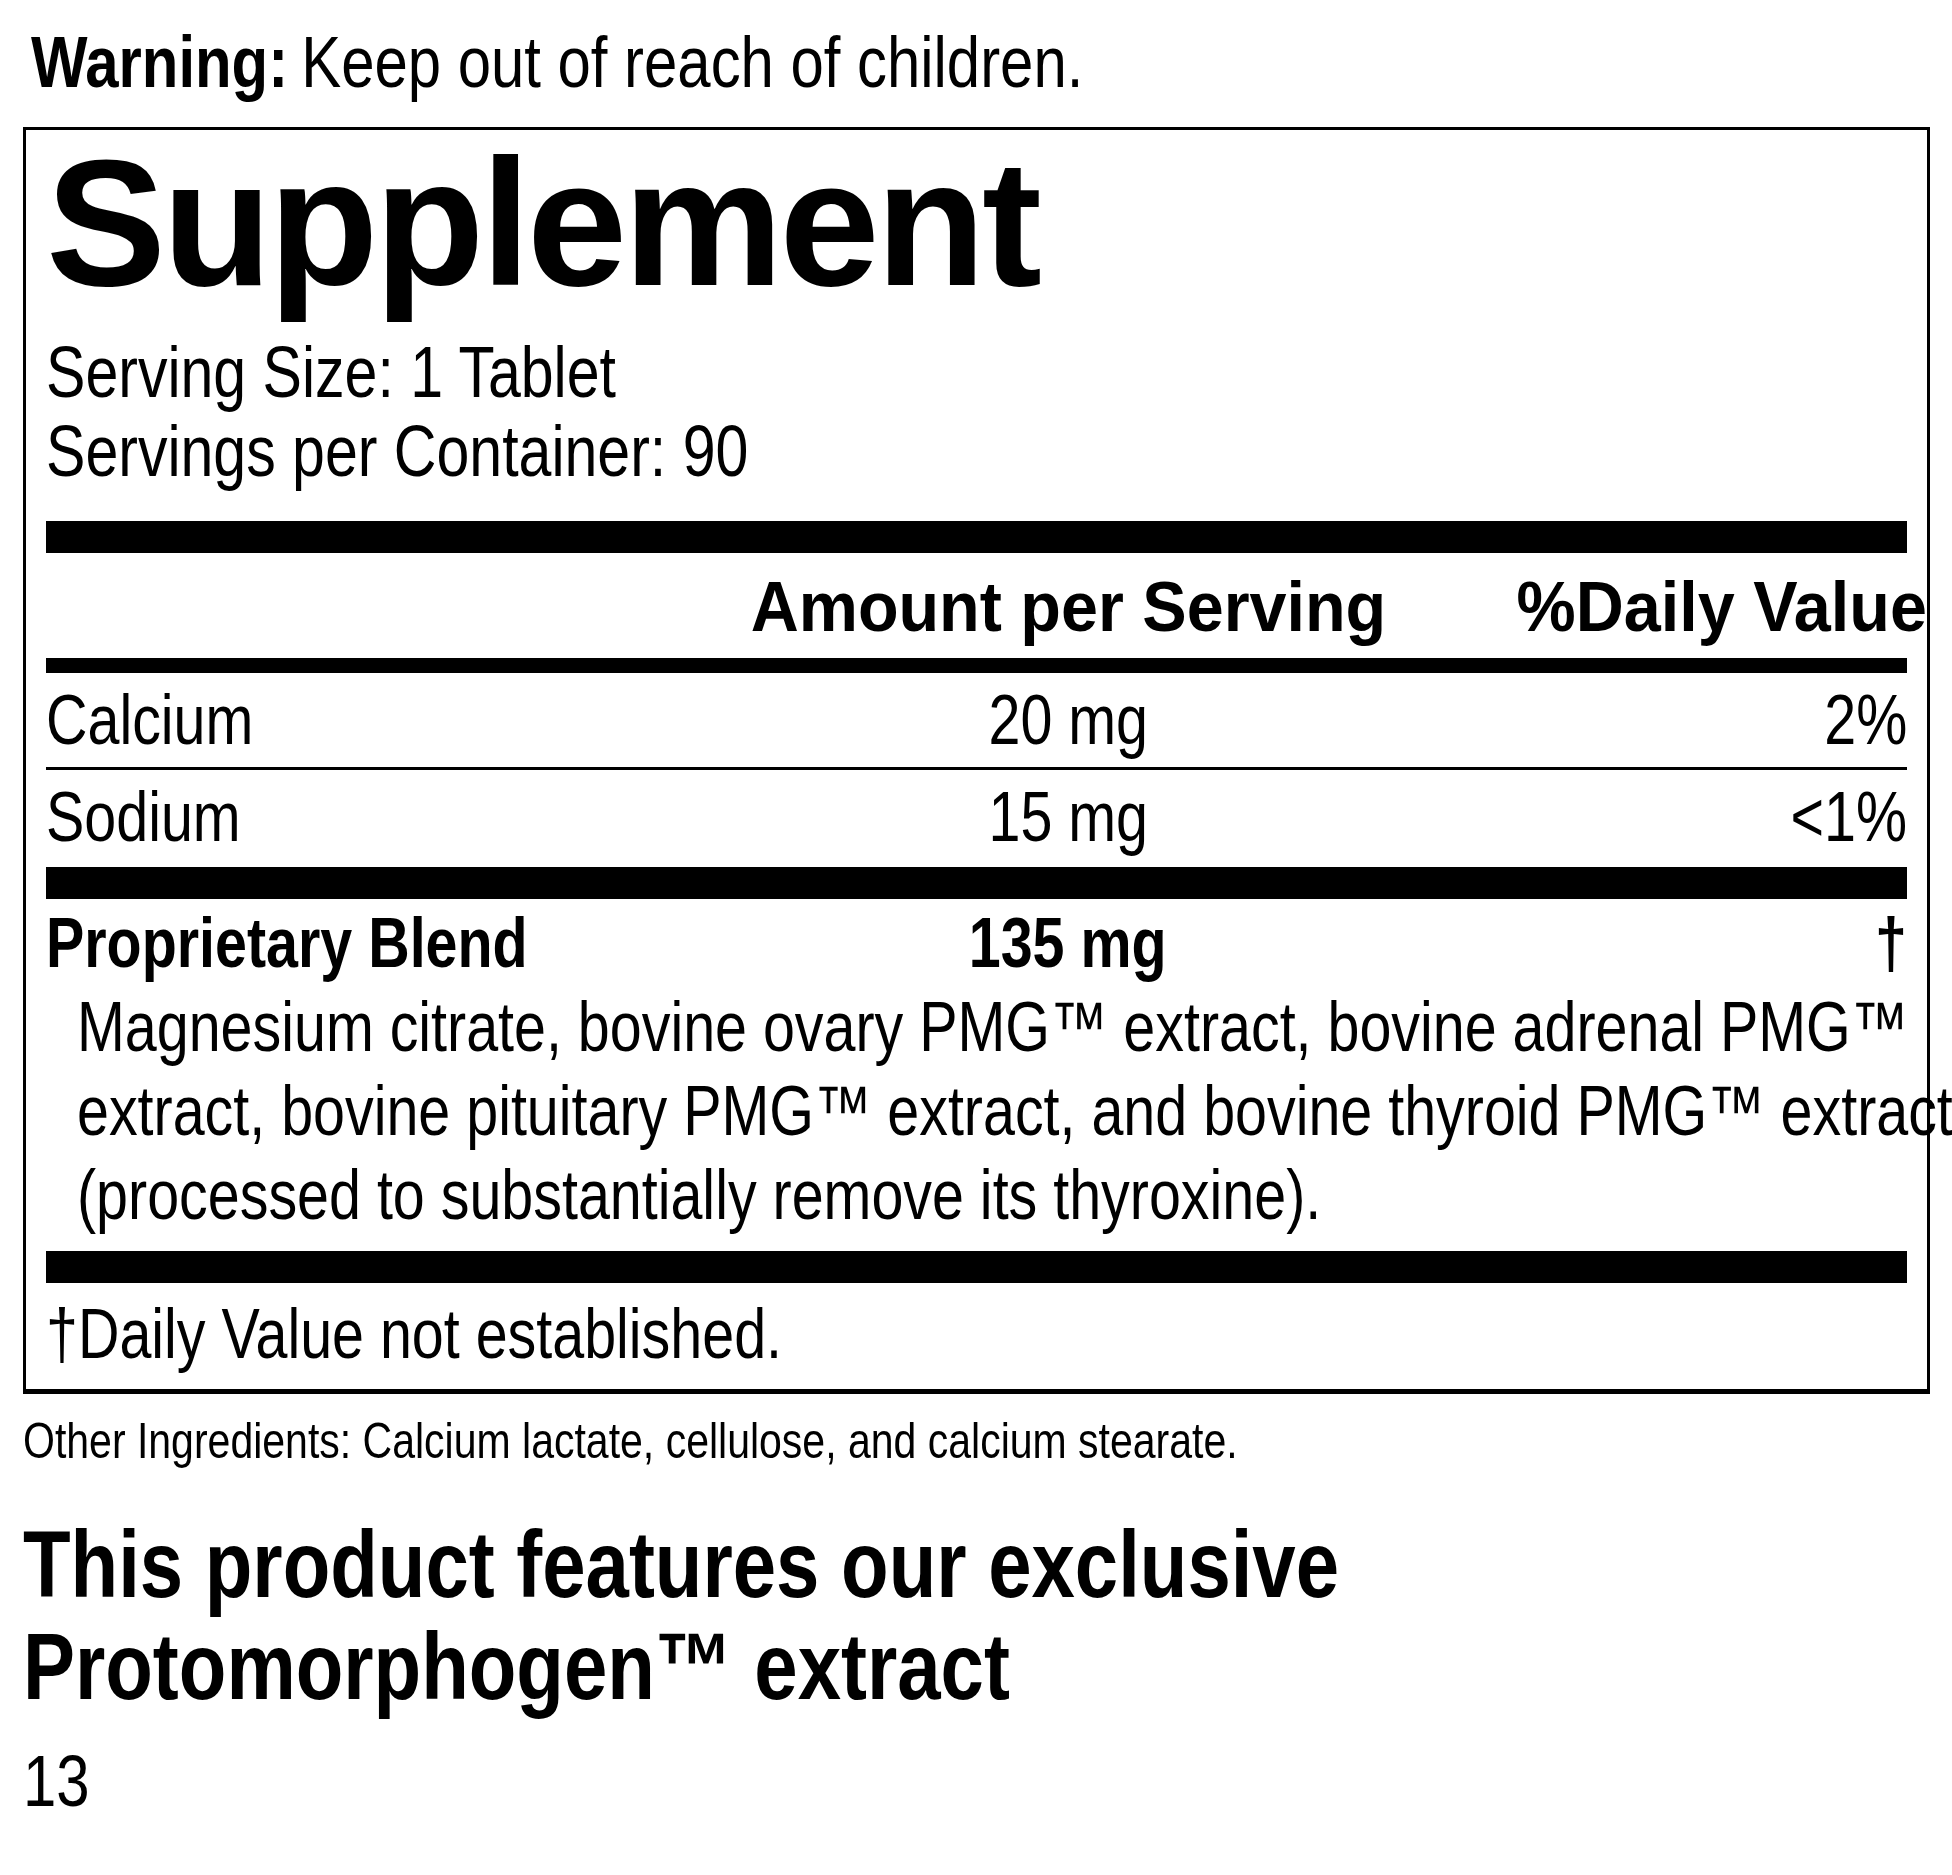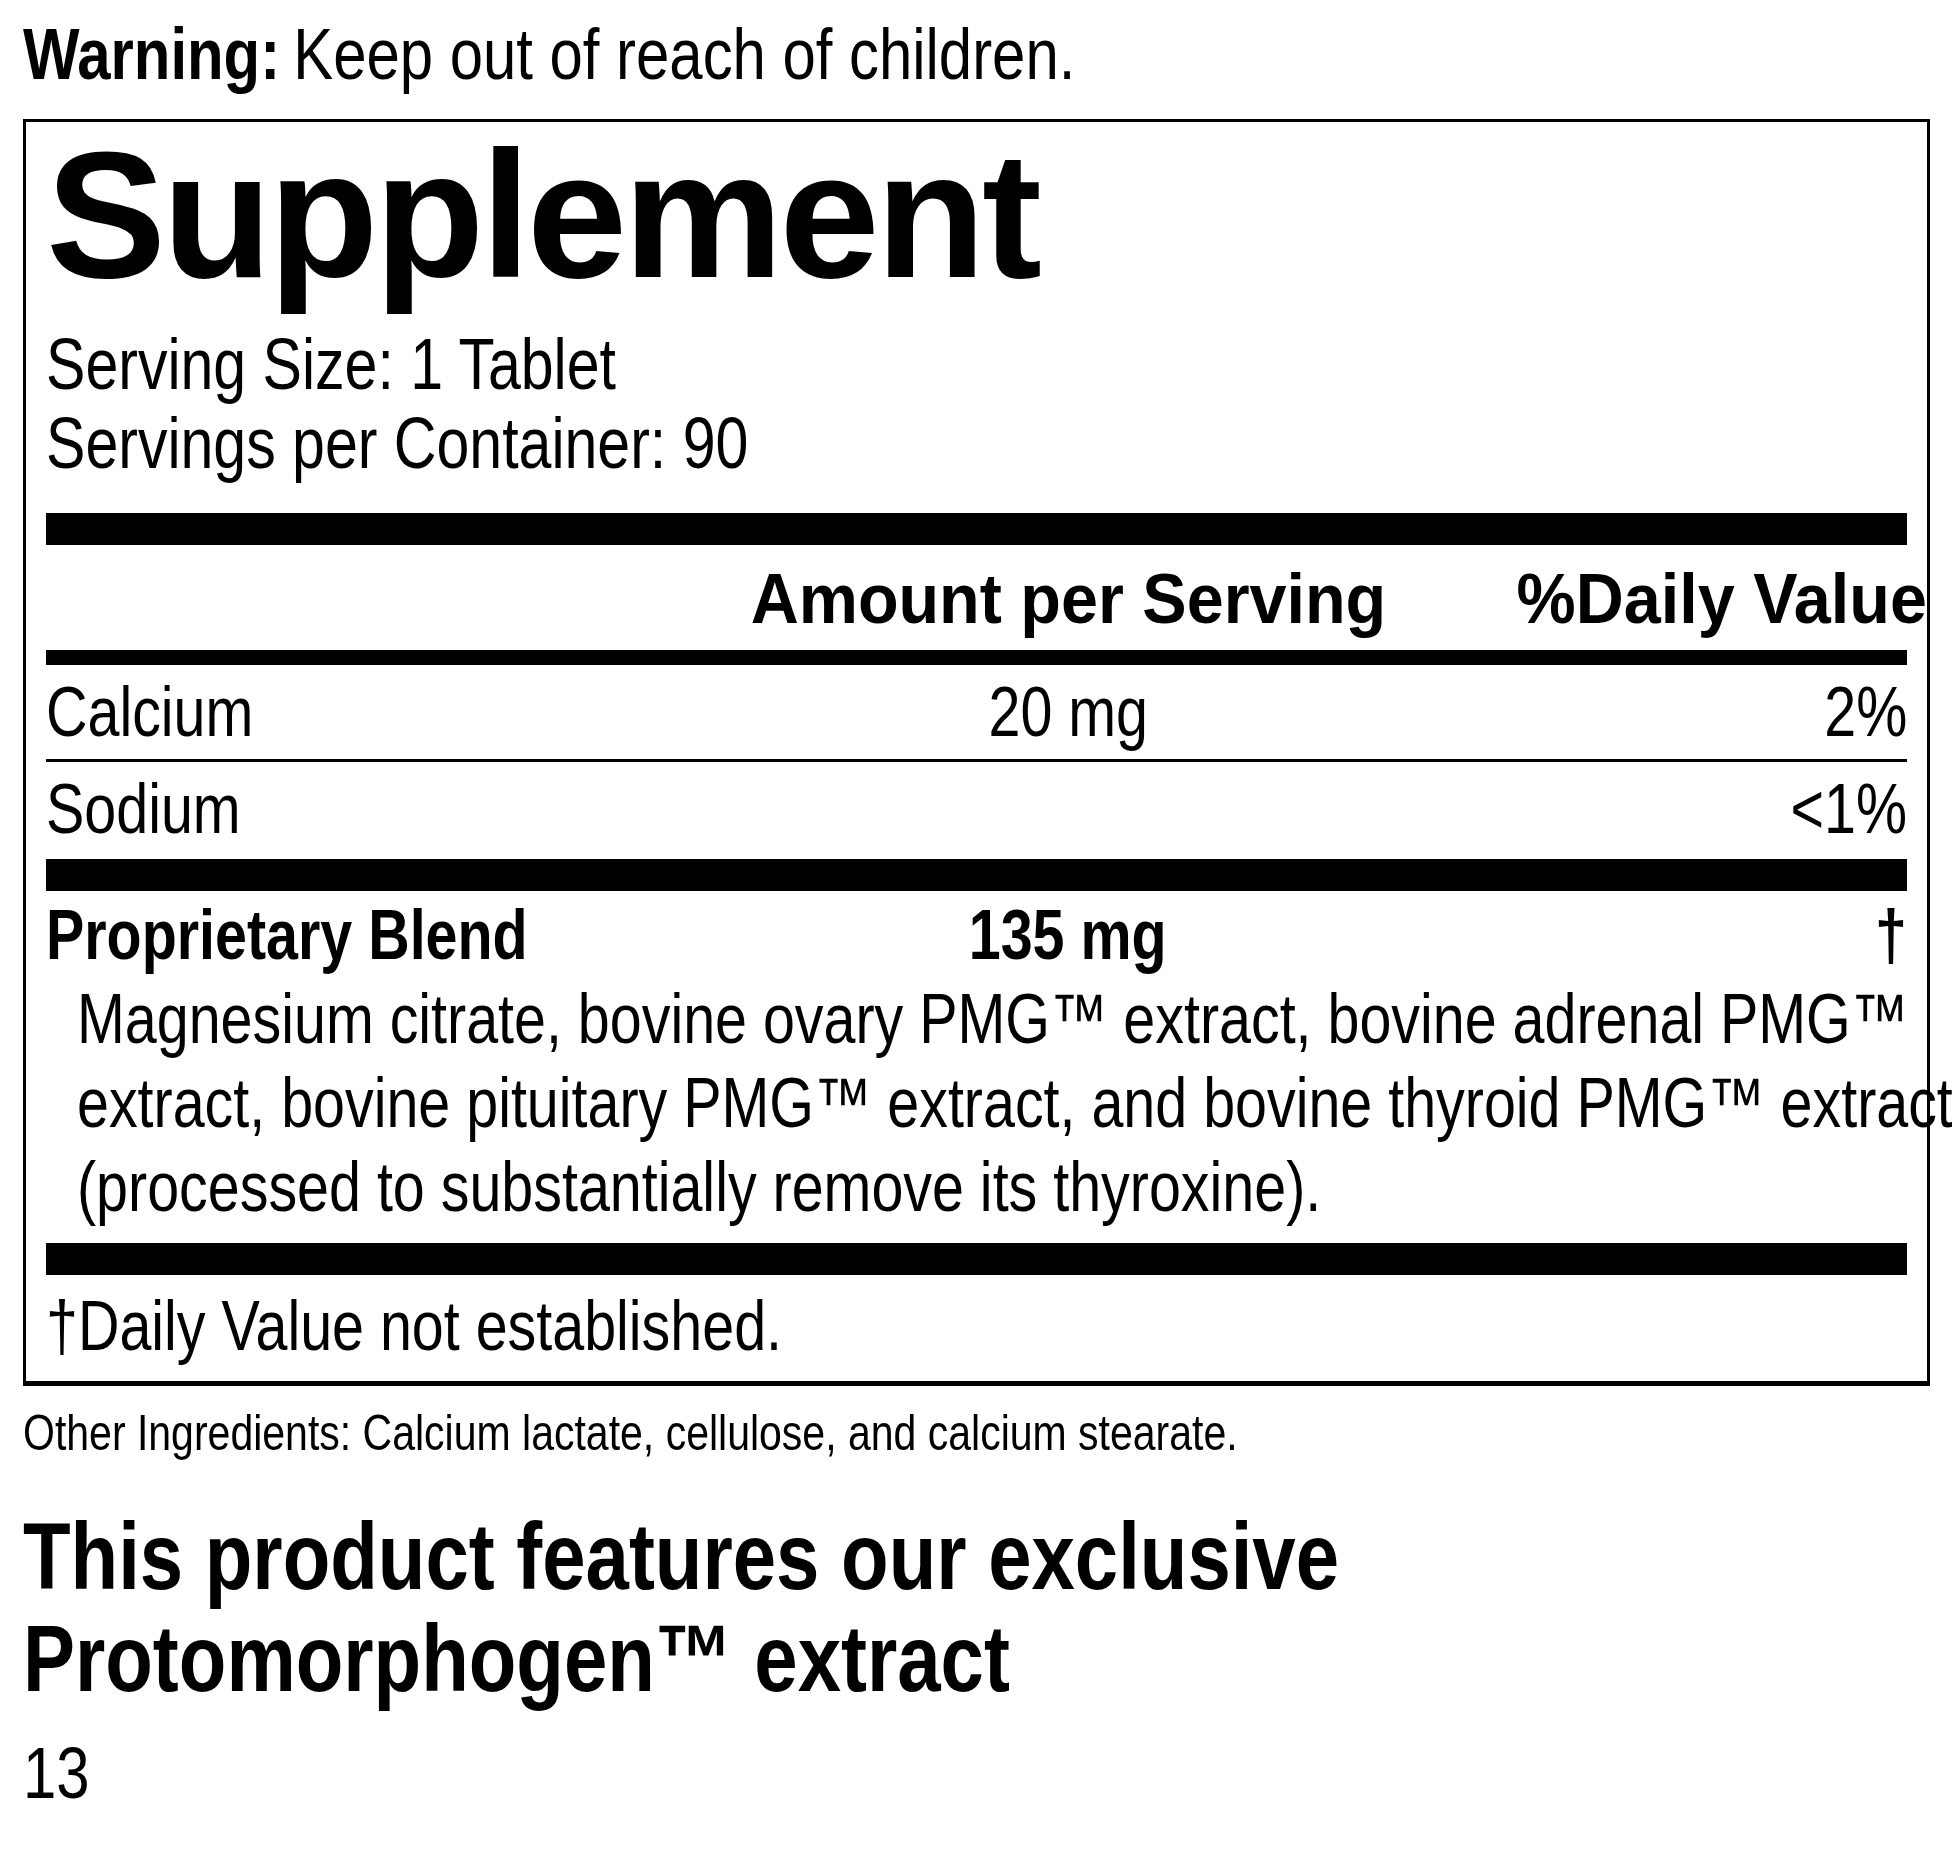--- a/index.html
+++ b/index.html
@@ -12,21 +12,21 @@
   .page{padding:15.3px 21.4px 0 23px;}
 
   
   .cx,.cxh{display:inline-block;white-space:nowrap;}
   .cx{transform:scaleX(0.82);}
   .cxh{transform:scaleX(0.95);}
   .ol{transform-origin:0 50%;}
   .oc{transform-origin:50% 50%;}
   .or{transform-origin:100% 50%;}
 
-  .warning{margin:0;font-size:73px;line-height:1.08;}
+  .warning{margin:8px;font-size:73px;line-height:1.08;}
   .warning b{margin-right:0.22em;}
 
   .panel{
     box-sizing:border-box;width:1907px;margin-top:24.4px;
     border:3.8px solid #000;border-bottom-width:5.3px;
     padding:0 20px;
   }
   .title{
     display:flex;justify-content:space-between;align-items:center;
     font-weight:bold;font-size:180px;line-height:1.0;letter-spacing:-3.8px;
@@ -89,20 +89,21 @@
     <div class="bar thin"></div>
 
     <div class="row r0">
       <span class="name"><span class="cx ol">Calcium</span></span>
       <span class="amt"><span class="cx oc">20 mg</span></span>
       <span class="dv"><span class="cx or">2%</span></span>
     </div>
 
     <div class="row r1">
       <span class="name"><span class="cx ol">Sodium</span></span>
+      <span class="amt"><span class="cx oc">15 mg</span></span>
       <span class="dv"><span class="cx or">&lt;1%</span></span>
     </div>
 
     <div class="bar"></div>
 
     <div class="row r2">
       <span class="name"><span class="cx ol">Proprietary Blend</span></span>
       <span class="amt"><span class="cx oc">135 mg</span></span>
       <span class="dv"><span class="cx or">†</span></span>
     </div>

